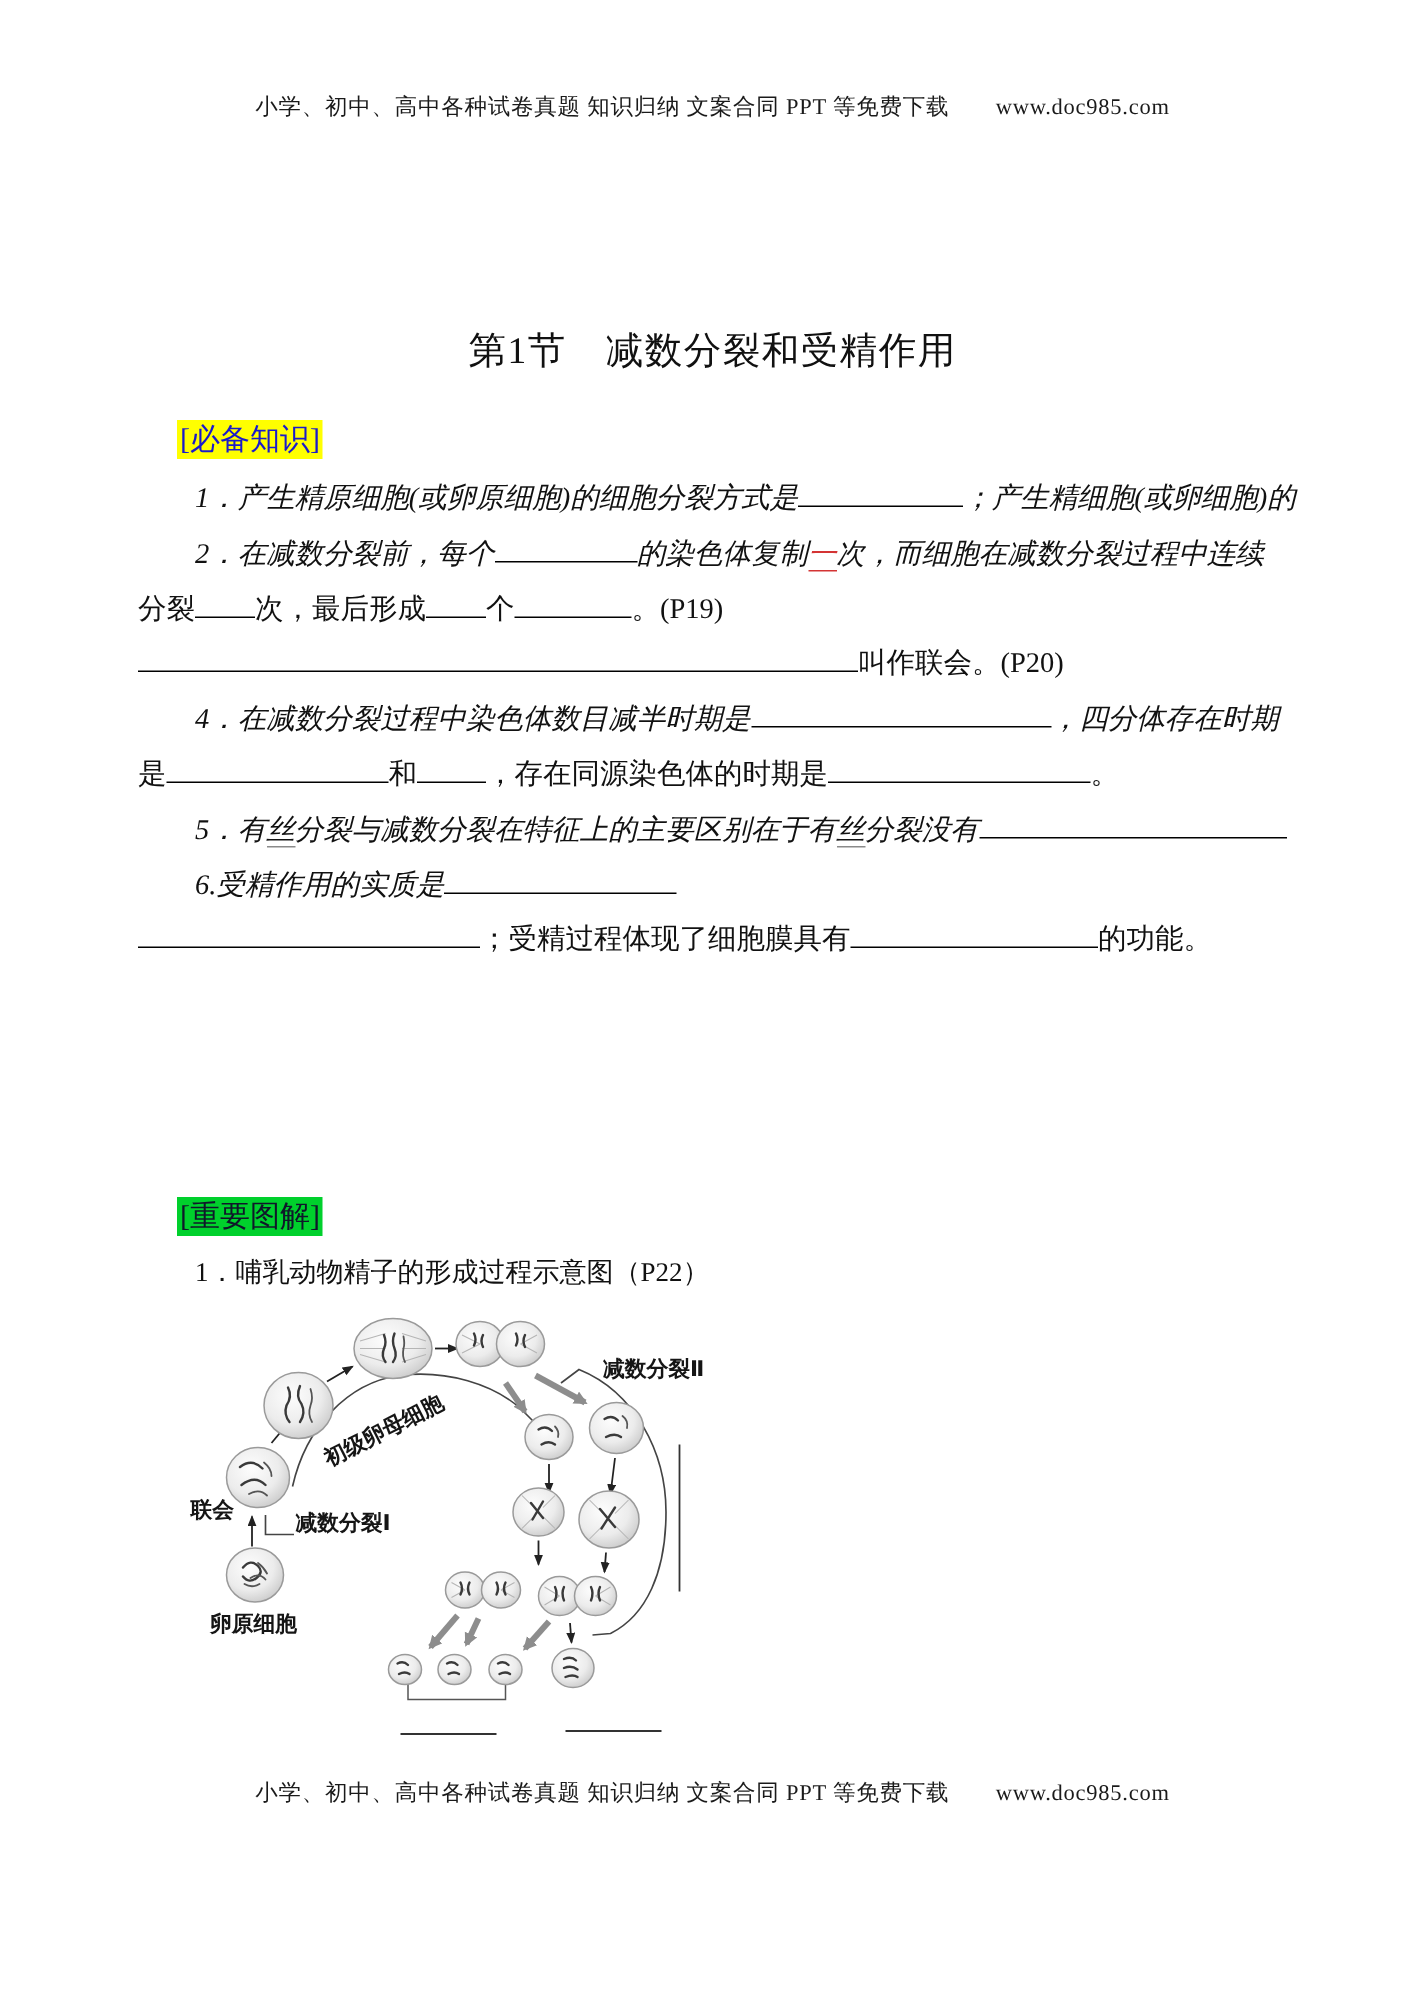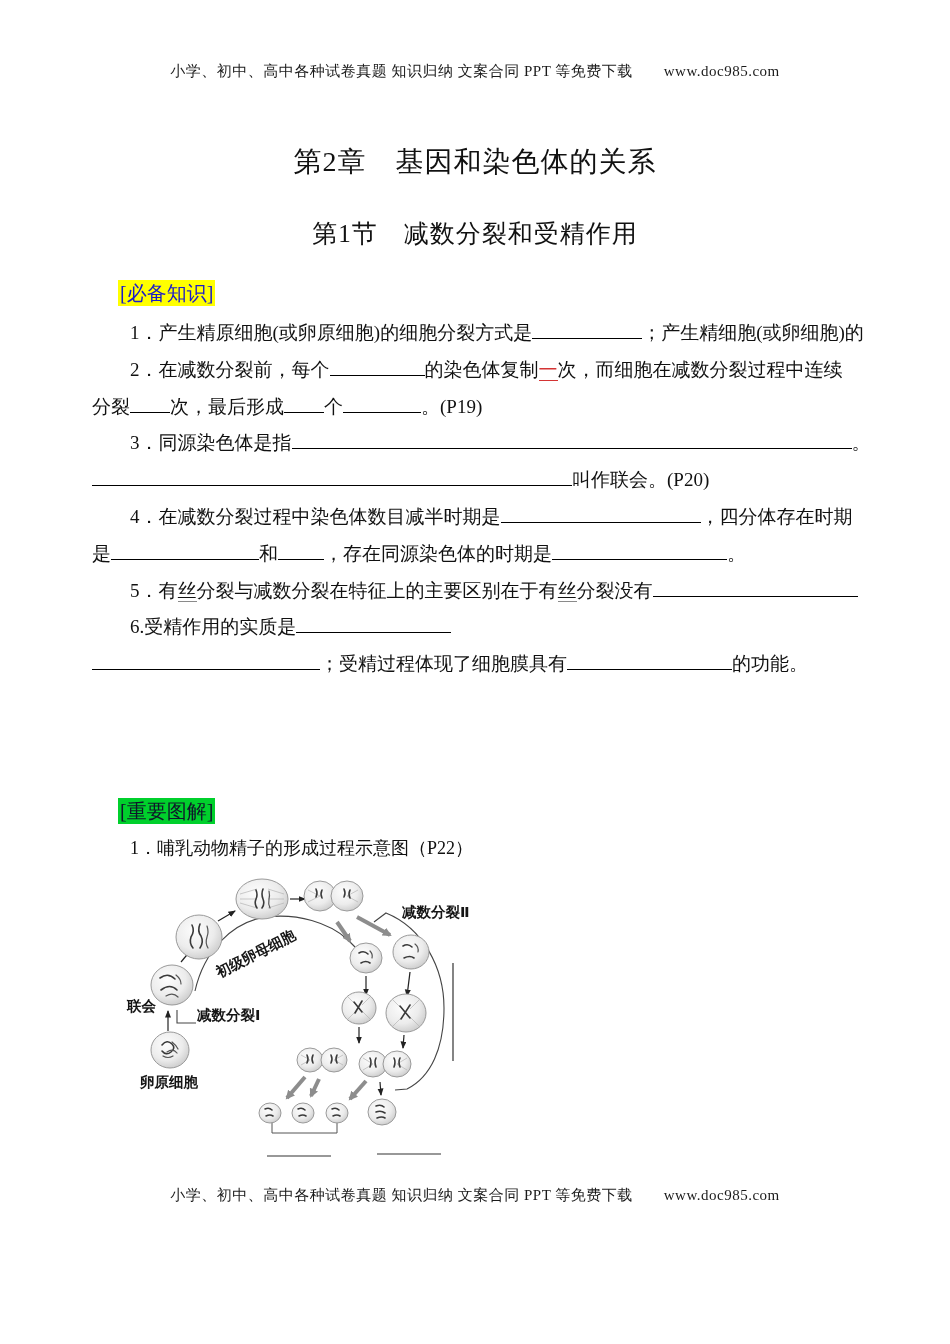--- a/index.html
+++ b/index.html
@@ -15,21 +15,21 @@
   .title-chapter { top:143px; font-size:28px; letter-spacing:1px; }
   .title-section { top:217px; font-size:25px; letter-spacing:1px; }
   .tag {
     position:absolute; left:118px; font-size:20px; font-weight:normal;
     color:#1a1acc; padding:0 2px; line-height:26px;
   }
   .tag-knowledge { top:280px; background:#ffff00; }
   .tag-figure   { top:798px; background:#00d02c; }
   #q-lines { position:absolute; left:92px; top:315px; width:800px; font-size:19px; }
   .qline { height:36.8px; line-height:36.8px; white-space:nowrap; }
-  .qline.indent { padding-left:38px; }
+  .qline.indent { padding-left:38px;font-style:italic; }
   .seg-blank { display:inline-block; height:1.05em; border-bottom:1.2px solid #000; vertical-align:baseline; }
   .seg-red  { color:#d43434; border-bottom:1.6px solid #d43434; }
   .seg-mark { border-bottom:1px solid #8a8a8a; }
   .fig-caption { position:absolute; left:92px; top:833px; padding-left:38px; font-size:18px; line-height:30px; white-space:nowrap; }
   #figure-svg { position:absolute; left:90px; top:860px; }
   #figure-svg text {
     font-family:"Liberation Sans","DejaVu Sans",sans-serif;
     font-weight:bold; font-size:14.5px; fill:#151515;
   }
   .chrom { stroke:#3a3a3a; stroke-width:1.6; fill:none; stroke-linecap:round; }
@@ -40,30 +40,28 @@
   .thick-arrow { stroke:#8d8d8d; stroke-width:4; fill:none; }
   .guide { stroke:#444; stroke-width:1.1; fill:none; }
 </style>
 </head>
 <body>
 
 <div id="page">
 
   <div class="centered header-line">小学、初中、高中各种试卷真题 知识归纳 文案合同 PPT 等免费下载　　www.doc985.com</div>
 
-  <div class="centered title-chapter">第2章　基因和染色体的关系</div>
   <div class="centered title-section">第1节　减数分裂和受精作用</div>
 
   <span class="tag tag-knowledge" style="background: rgb(255, 255, 0); color: rgb(26, 26, 204);">[必备知识]</span>
 
   <div id="q-lines">
       <div class="qline indent"><span class="seg-t">1．产生精原细胞(或卵原细胞)的细胞分裂方式是</span><span class="seg-blank" style="width: 110px;"></span><span class="seg-t">；产生精细胞(或卵细胞)的</span></div>
       <div class="qline indent"><span class="seg-t">2．在减数分裂前，每个</span><span class="seg-blank" style="width: 95px;"></span><span class="seg-t">的染色体复制</span><span class="seg-red" style="color: rgb(212, 52, 52);">一</span><span class="seg-t">次，而细胞在减数分裂过程中连续</span></div>
       <div class="qline"><span class="seg-t">分裂</span><span class="seg-blank" style="width: 40px;"></span><span class="seg-t">次，最后形成</span><span class="seg-blank" style="width: 40px;"></span><span class="seg-t">个</span><span class="seg-blank" style="width: 78px;"></span><span class="seg-t">。(P19)</span></div>
-      <div class="qline indent"><span class="seg-t">3．同源染色体是指</span><span class="seg-blank" style="width: 560px;"></span><span class="seg-t">。</span></div>
       <div class="qline"><span class="seg-blank" style="width: 480px;"></span><span class="seg-t">叫作联会。(P20)</span></div>
       <div class="qline indent"><span class="seg-t">4．在减数分裂过程中染色体数目减半时期是</span><span class="seg-blank" style="width: 200px;"></span><span class="seg-t">，四分体存在时期</span></div>
       <div class="qline"><span class="seg-t">是</span><span class="seg-blank" style="width: 148px;"></span><span class="seg-t">和</span><span class="seg-blank" style="width: 46px;"></span><span class="seg-t">，存在同源染色体的时期是</span><span class="seg-blank" style="width: 175px;"></span><span class="seg-t">。</span></div>
       <div class="qline indent"><span class="seg-t">5．有</span><span class="seg-mark">丝</span><span class="seg-t">分裂与减数分裂在特征上的主要区别在于有</span><span class="seg-mark">丝</span><span class="seg-t">分裂没有</span><span class="seg-blank" style="width: 205px;"></span></div>
       <div class="qline indent"><span class="seg-t">6.受精作用的实质是</span><span class="seg-blank" style="width: 155px;"></span></div>
       <div class="qline"><span class="seg-blank" style="width: 228px;"></span><span class="seg-t">；受精过程体现了细胞膜具有</span><span class="seg-blank" style="width: 165px;"></span><span class="seg-t">的功能。</span></div>
     </div>
 
   <span class="tag tag-figure" style="background: rgb(0, 208, 44); color: #0f172a;">[重要图解]</span>
 

